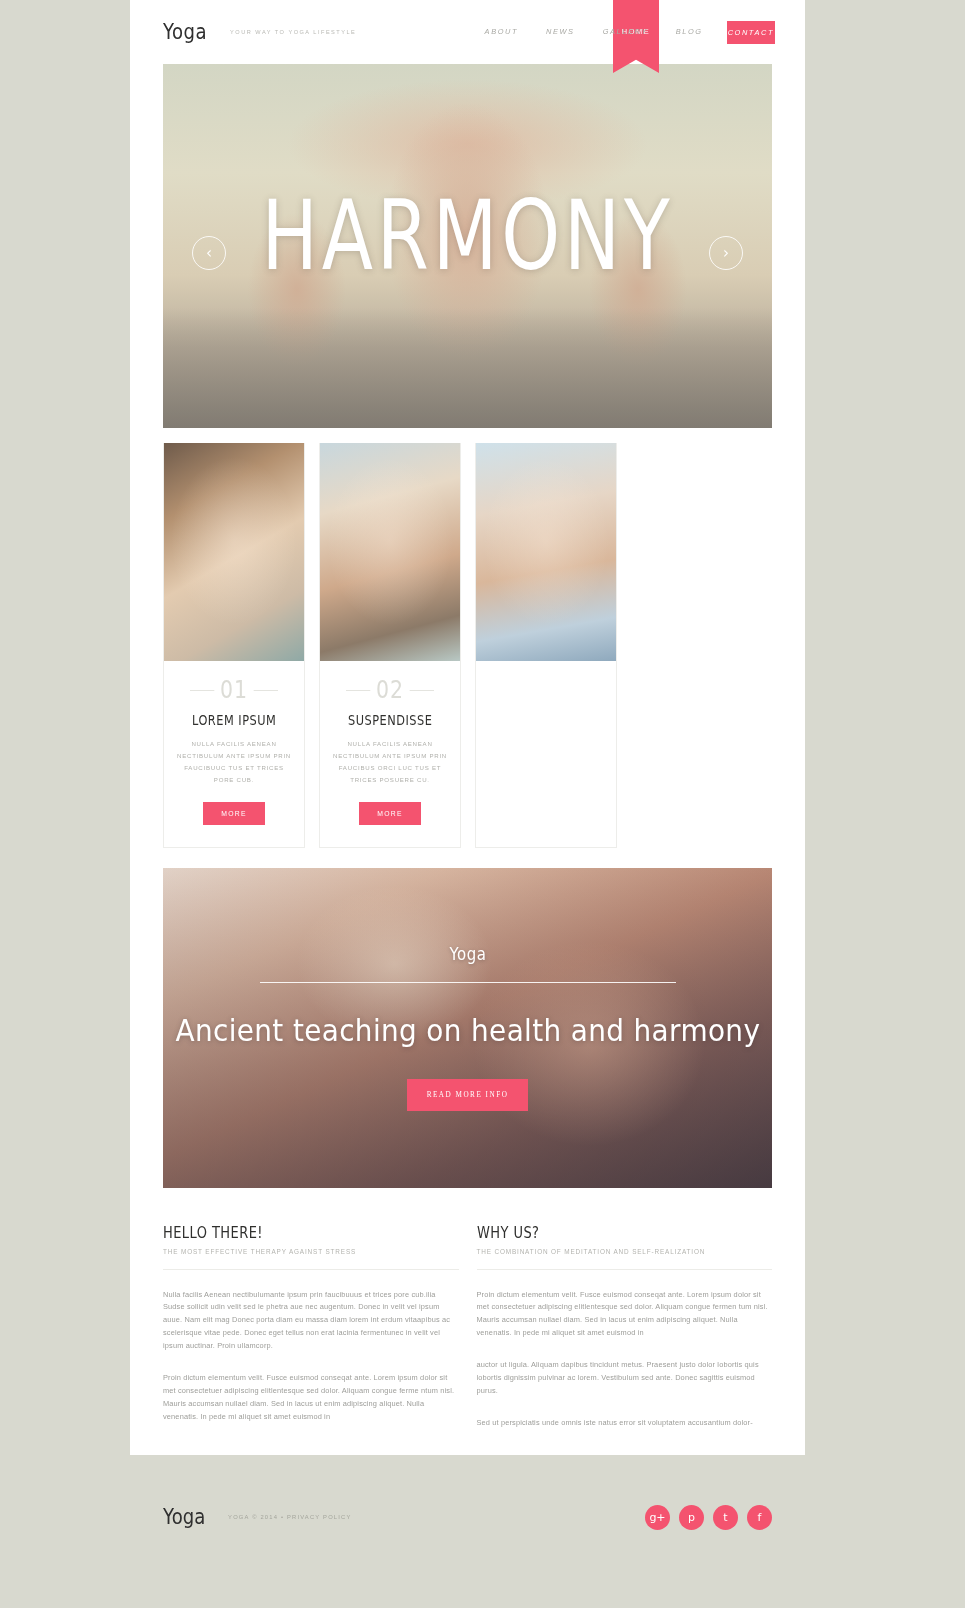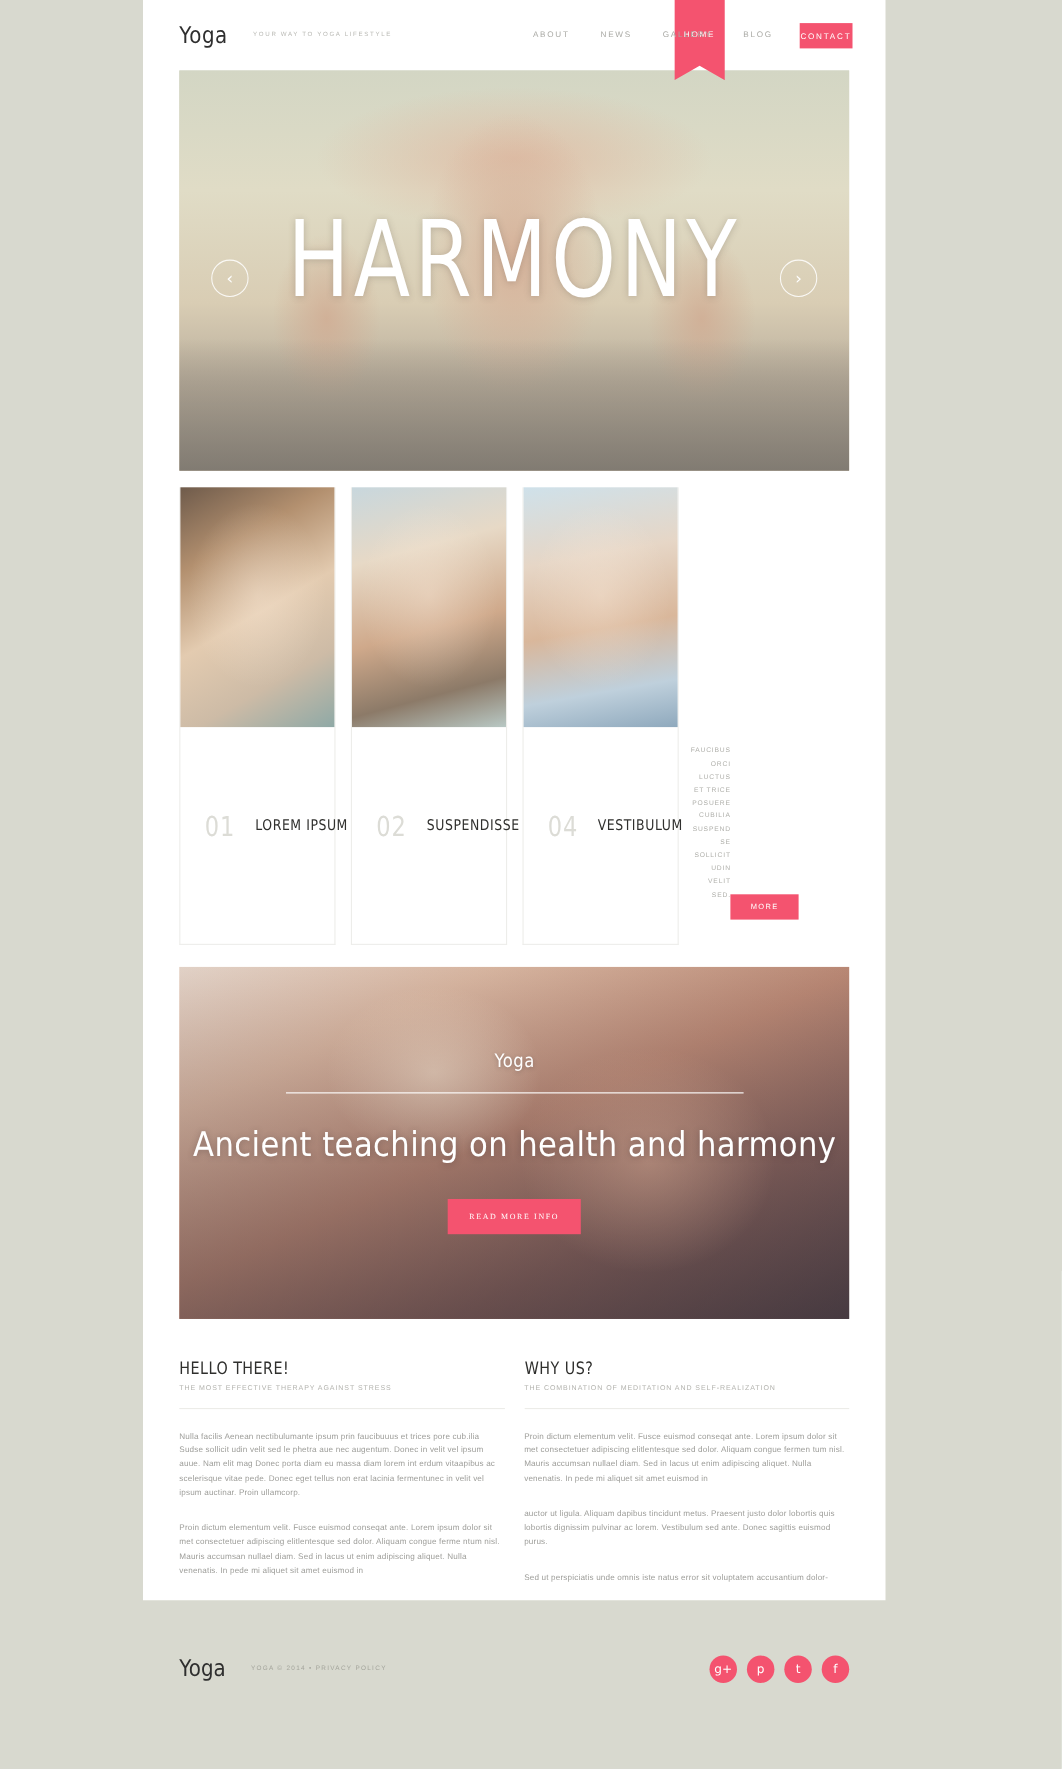--- a/index.html
+++ b/index.html
@@ -62,20 +62,21 @@
   }
   .nav-item {
     font-size: 7.4px;
     letter-spacing: 1.6px;
     color: #a9a9a4;
     text-transform: uppercase;
     padding: 0 14px;
     line-height: 64px;
     white-space: nowrap;
     cursor: pointer;
+    font-style: italic;
   }
   .nav-ribbon {
     position: absolute;
     left: 483px;
     top: 0;
     width: 46px;
     height: 73px;
     background: #f4536f;
     z-index: 2;
     clip-path: polygon(0 0, 100% 0, 100% 100%, 50% 82%, 0 100%);
@@ -180,24 +181,24 @@
   .card-photo.p3 { background: linear-gradient(160deg,#8fa07a 0%, #c9c3a6 22%, #ddc9b2 50%, #9a9a8c 78%, #6f7a63 100%); }
   .card-photo.p4 { background: linear-gradient(170deg,#cfe1ea 0%, #e6d6c6 30%, #d9b79b 58%, #bfd0dc 82%, #8fa9bd 100%); }
   .card-photo::after {
     content: "";
     position: absolute;
     inset: 0;
     background: radial-gradient(ellipse 90px 120px at 50% 45%, rgba(255,240,225,.35) 0%, rgba(255,240,225,0) 70%);
   }
   .card-body {
     padding: 16px 12px 22px 12px;
-    text-align: right;
+    text-align: center;
     flex: 1;
     display: flex;
-    flex-direction: row;
+    flex-direction: column;
     align-items: center;
   }
   .card-num {
     position: relative;
     width: 100%;
     margin-bottom: 9px;
     height: 26px;
   }
   .card-num .num {
     font-family: "DejaVu Sans", sans-serif;
@@ -455,28 +456,20 @@
           </div>
           <div class="card-title">SUSPENDISSE</div>
           <div class="card-text">NULLA FACILIS AENEAN NECTIBULUM ANTE IPSUM PRIN FAUCIBUS ORCI LUC TUS ET TRICES POSUERE CU.</div>
           <div class="btn-more">MORE</div>
         </div>
       </div>
 
 
       <div class="card">
         <div class="card-photo p4"></div>
-        <div class="card-body">
-          <div class="card-num">
-            <span class="num">04</span>
-          </div>
-          <div class="card-title">VESTIBULUM</div>
-          <div class="card-text">FAUCIBUS ORCI LUCTUS ET TRICE POSUERE CUBILIA SUSPEND SE SOLLICIT UDIN VELIT SED.</div>
-          <div class="btn-more">MORE</div>
-        </div>
       </div>
 
     </div>
 
     <div class="promo">
       <div class="promo-photo"></div>
       <div class="promo-veil"></div>
       <div class="promo-inner">
         <div class="promo-kicker">Yoga</div>
         <div class="promo-rule"></div>

